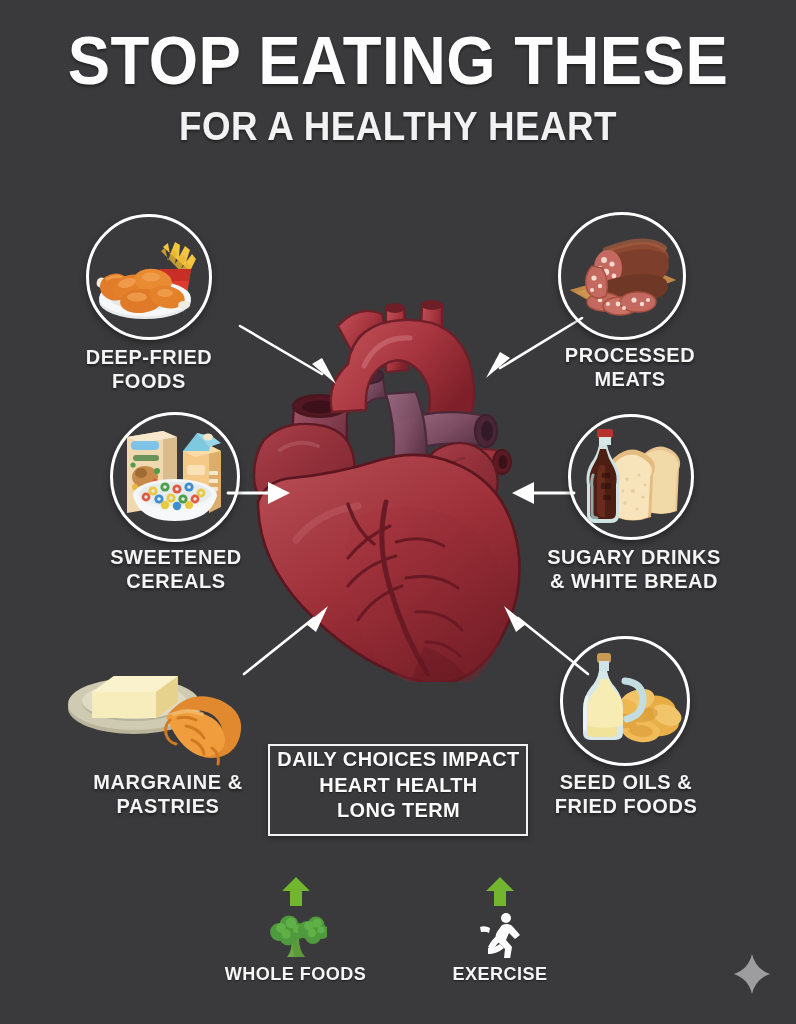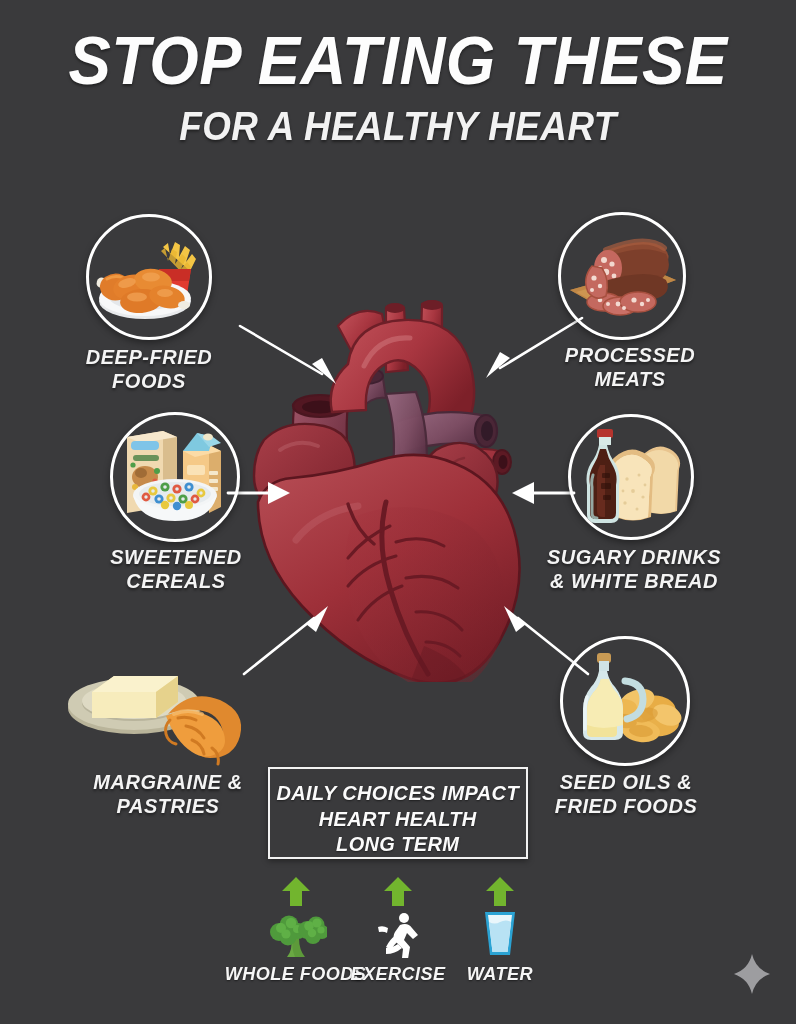--- a/index.html
+++ b/index.html
@@ -14,21 +14,20 @@
     display:flex;
     justify-content:center;
   }
 
   .poster {
     position:relative;
     width:796px;
     height:1024px;
     background:#3a3a3c;
     overflow:hidden;
-    font-style:italic;
   }
 
   
   .title-block {
     position:absolute;
     top:26px; left:0; right:0;
     text-align:center;
   }
   .title-main {
     font-family:"Liberation Sans Narrow","Liberation Sans", sans-serif;
@@ -86,24 +85,24 @@
   .art-free {  
     position:absolute;
   }
 
   
   .arrow { position:absolute; overflow:visible; }
 
   
   .message-box {
     position:absolute;
-    left:268px; top:767px;
+    left:268px; top:744px;
     width:260px; height:92px;
     border:2px solid #f2f2f2;
-    display:flex; align-items:flex-end; justify-content:center;
+    display:flex; align-items:flex-start; justify-content:center;
     box-shadow:0 2px 6px rgba(0,0,0,.4);
   }
   .message-text {
     font-family:"Liberation Sans Narrow","Liberation Sans", sans-serif;
     font-weight:bold;
     font-size:21px;
     line-height:1.22;
     color:#fbfbfb;
     text-align:center;
     white-space:pre-line;
@@ -589,32 +588,19 @@
           <circle cx="30" cy="8" r="5" fill="#ffffff"></circle>
           <path d="M26 15 q8 -3 12 3 l6 7 -5 4 -6 -6 -3 7 6 7 -2 12 -6 -1 1 -9 -8 -8 q-3 -4 0 -9 z" fill="#ffffff"></path>
           <path d="M21 26 q-5 3 -9 11 l5 3 q4 -7 8 -9 z" fill="#ffffff"></path>
           <path d="M24 34 q-6 4 -12 4 l0 6 q9 0 16 -6 z" fill="#ffffff"></path>
           <path d="M14 18 q-5 -3 -10 -1 l1 5 q5 -1 8 1 z" fill="#ffffff"></path>
         </svg>
       </div>
       <div class="habit-label">EXERCISE</div>
     </div>
 
-    <div class="habit">
-      <svg class="habit-arrow" width="30" height="30" viewBox="0 0 30 30">
-        <path d="M15 1 L29 15 L21 15 L21 30 L9 30 L9 15 L1 15 Z" fill="#72b52e"></path>
-      </svg>
-      <div class="habit-icon">
-        <svg width="44" height="50" viewBox="0 0 44 50">
-          <path d="M7 4 L37 4 L32 47 L12 47 Z" fill="#2ba3d4"></path>
-          <path d="M10 7 L34 7 L29.5 44 L14.5 44 Z" fill="#e9f6fb"></path>
-          <path d="M11 14 q6 3 11 0 q6 -3 11 0 L29.5 44 L14.5 44 Z" fill="#b8e2f4"></path>
-        </svg>
-      </div>
-      <div class="habit-label">WATER</div>
-    </div>
   </div>
 
   <svg class="watermark" viewBox="0 0 44 44">
     <path d="M22 2 q3.5 15 18 20 q-14.5 5 -18 20 q-3.5 -15 -18 -20 q14.5 -5 18 -20 z" fill="#9d9da0"></path>
   </svg>
 
 </div>
 
 </body></html>

